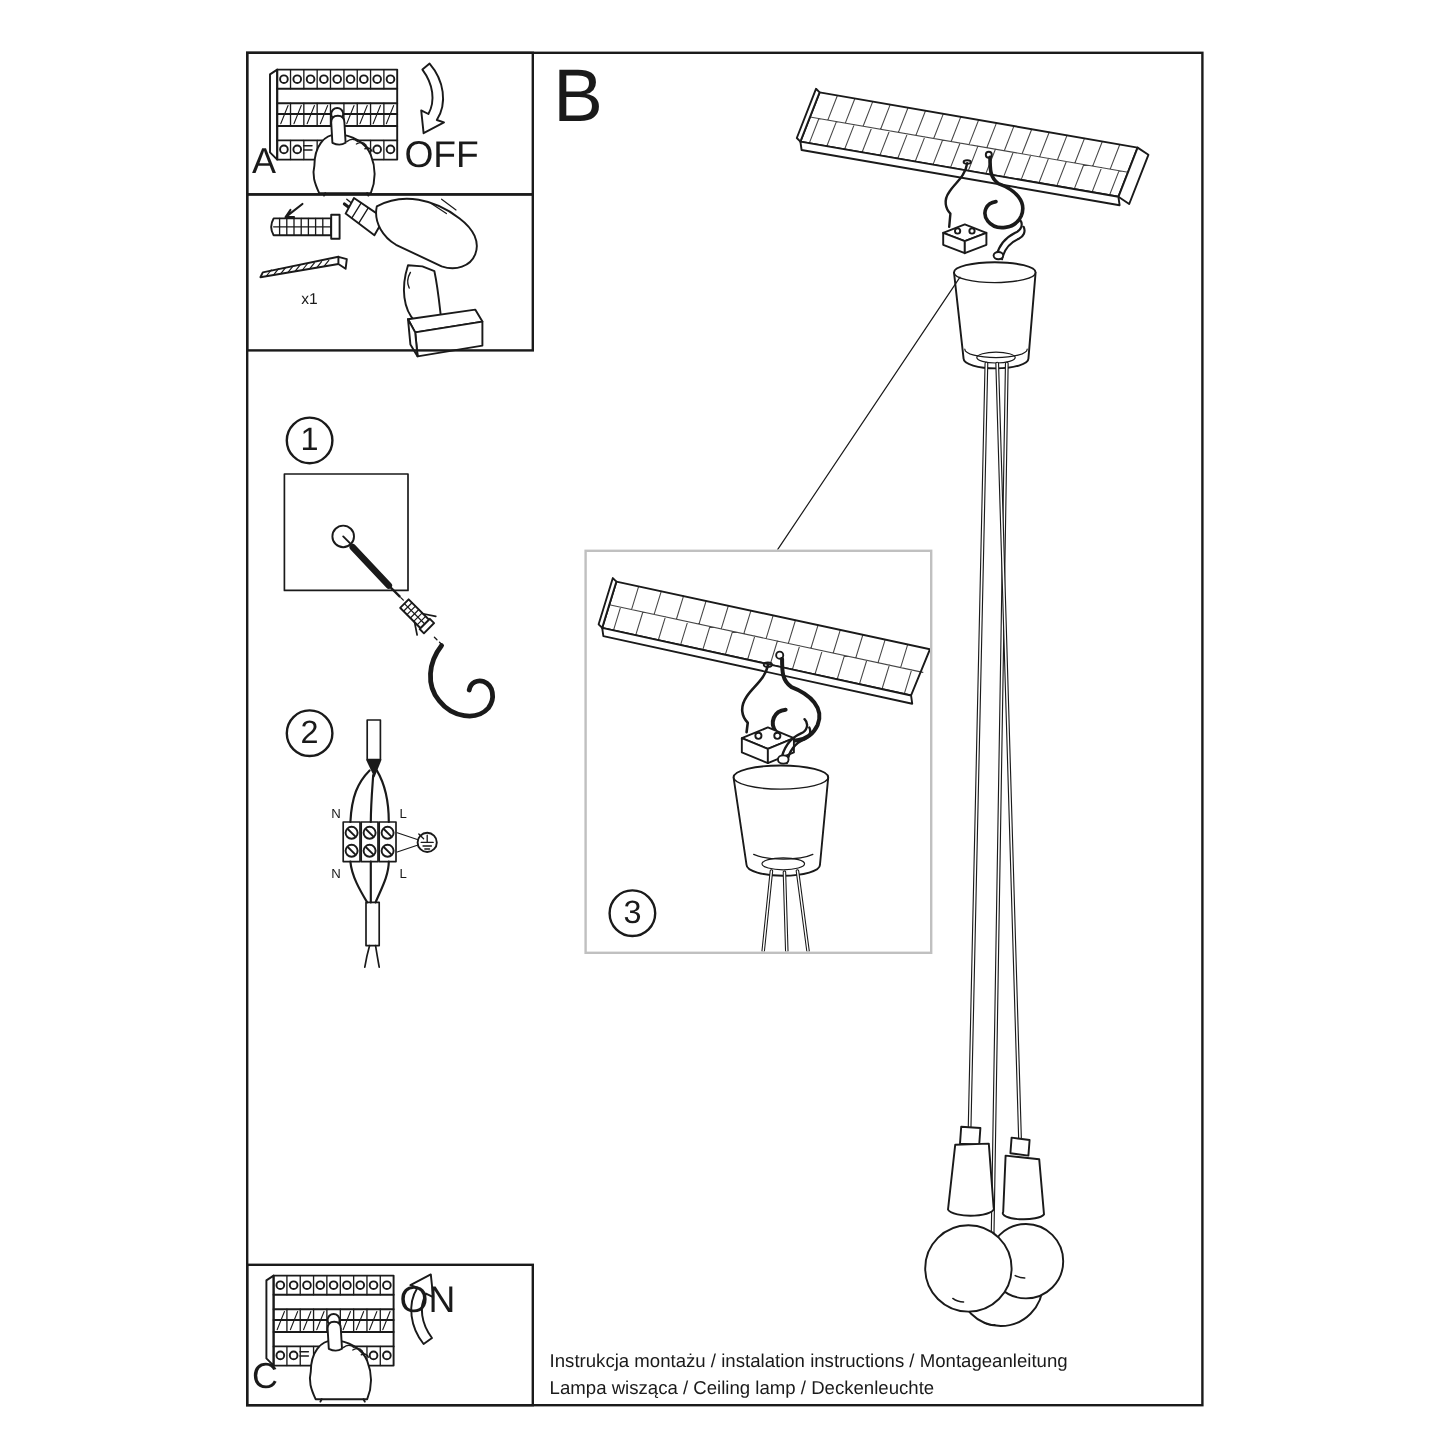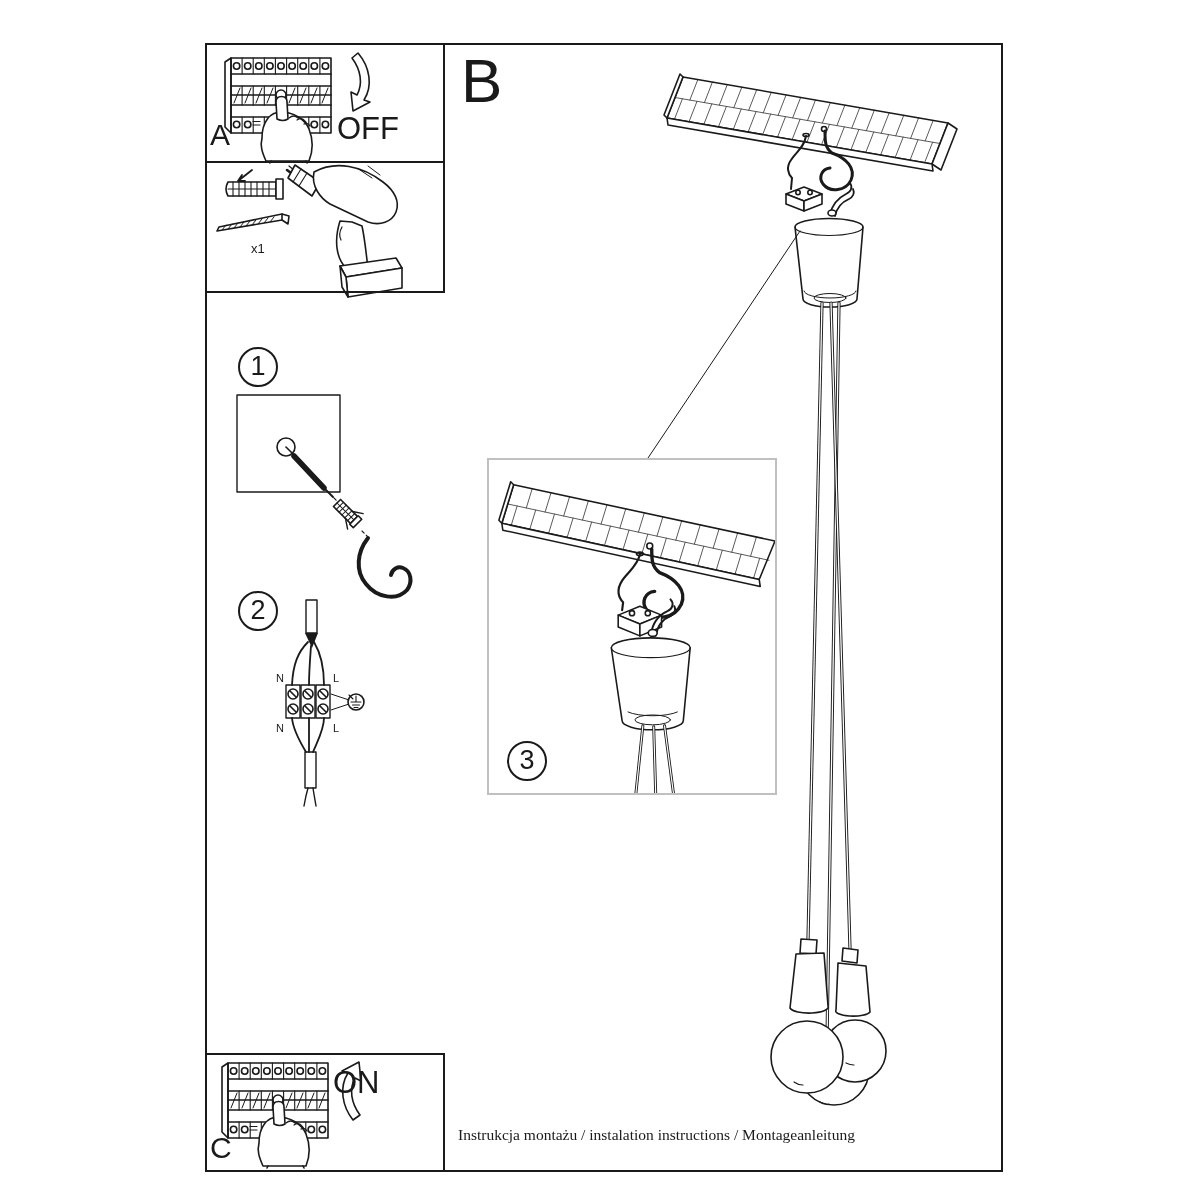--- a/index.html
+++ b/index.html
@@ -12,21 +12,21 @@
   .box-tools{left:205px;top:161px;width:240px;height:132px;}
   .box-c{left:205px;top:1053px;width:240px;height:119px;}
   .box-detail{left:487px;top:458px;width:290px;height:337px;border:2px solid #c0c0c0;
               box-sizing:border-box;background:#fff;overflow:hidden;}
   .corner-letter{font-size:30px;line-height:1;}
   .action-word{font-size:31px;line-height:1;}
   .big-letter{font-size:62px;line-height:1;}
   .qty{font-size:13px;line-height:1;}
   .numcircle{width:40px;height:40px;border:2px solid #1a1a1a;border-radius:50%;
              box-sizing:border-box;text-align:center;font-size:27px;line-height:35px;background:#fff;}
-  .footer-line{font-size:15.5px;line-height:23px;white-space:nowrap;font-family:Liberation Serif, serif;}
+  .footer-line{font-size:15.5px;line-height:23px;white-space:nowrap;}
   svg{display:block;}
   .art{stroke:#1a1a1a;fill:none;stroke-width:1.6;stroke-linecap:round;stroke-linejoin:round;}
 </style>
 </head>
 <body>
 
 <div class="page">
 
   <div class="abs frame"></div>
 
@@ -272,15 +272,16 @@
 
   <div class="abs corner-letter" style="left:210px;top:1133px;">C</div>
   <div class="abs action-word" style="left:333px;top:1067px;">ON</div>
 
   <div class="abs panelbox box-a" style="background:transparent;"></div>
   <div class="abs panelbox box-tools" style="background:transparent;"></div>
   <div class="abs panelbox box-c" style="background:transparent;"></div>
 
   <div class="abs" style="left:458px;top:1123px;">
     <div class="footer-line">Instrukcja montażu / instalation instructions / Montageanleitung</div>
+    <div class="footer-line">Lampa wisząca / Ceiling lamp / Deckenleuchte</div>
   </div>
 
 </div>
 
 </body></html>

